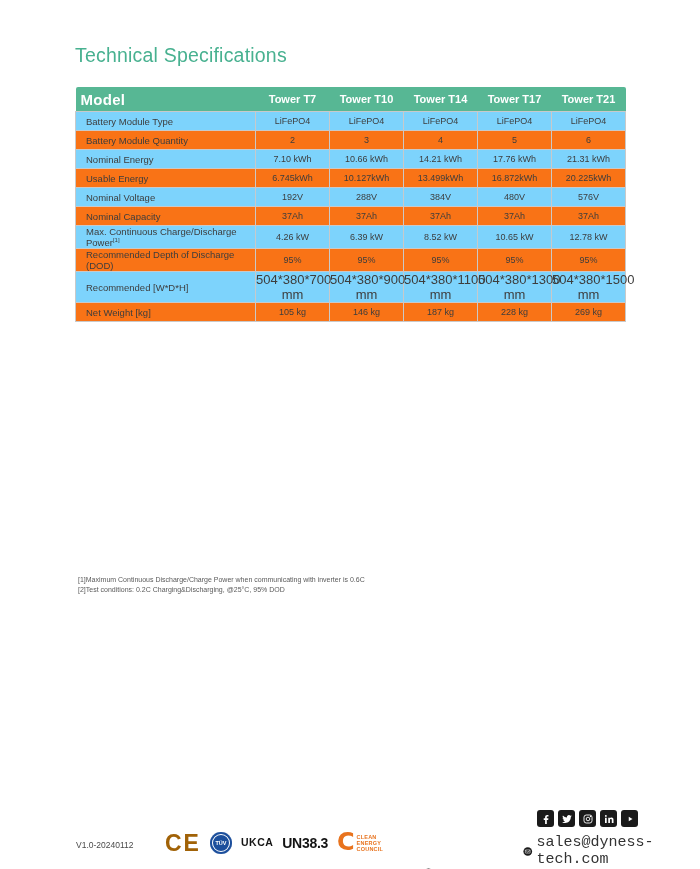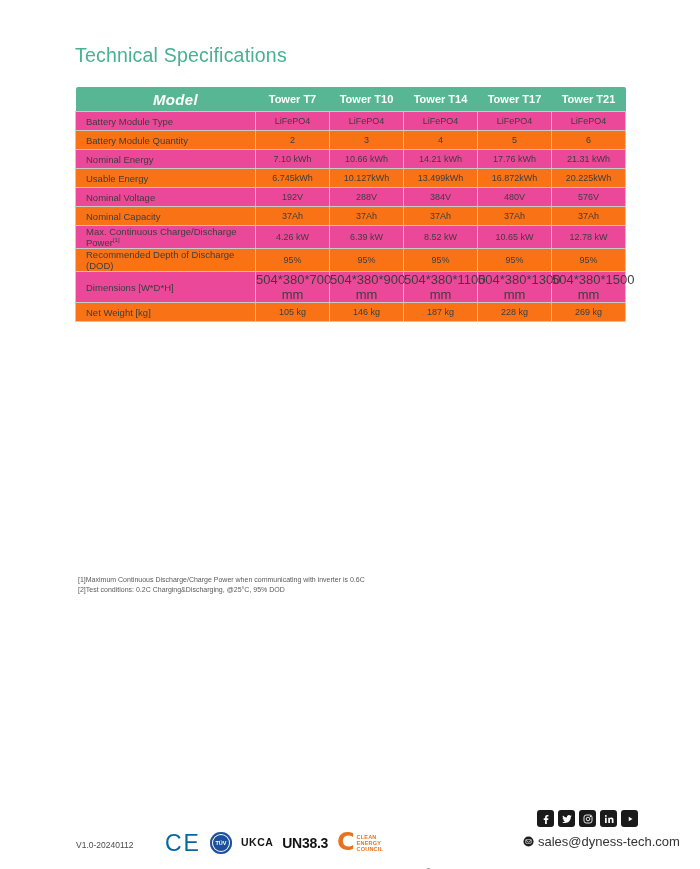--- a/index.html
+++ b/index.html
@@ -5,46 +5,46 @@
   html,body{margin:0;padding:0;background:#ffffff;}
   body{font-family:"Liberation Sans",sans-serif;color:#3d3d3d;}
   .page{position:relative;width:700px;height:869px;background:#fff;overflow:hidden;}
 
   .title{position:absolute;left:75px;top:44px;font-size:19.5px;font-weight:500;color:#48b190;letter-spacing:.2px;}
 
   table.spec{position:absolute;left:75px;top:87px;width:550px;border-collapse:collapse;table-layout:fixed;}
   table.spec col.c-label{width:180px;}
   table.spec col.c-val{width:74px;}
   thead th{background:#57b794;color:#fff;border:none;height:24px;padding:0;}
-  th.model{font-size:15px;font-weight:700;text-align:center;padding-left:20px;letter-spacing:.3px;border-top-left-radius:2px;font-style:italic;}
+  th.model{font-size:15px;font-weight:700;text-align:left;padding-left:5px;letter-spacing:.3px;border-top-left-radius:2px;}
   th.tower{font-size:11px;font-weight:700;text-align:center;}
   th.last{border-top-right-radius:2px;}
-  tbody td{border:1px solid #c9c9c9;height:18px;padding:0 2px;background:#ec4899;}
+  tbody td{border:1px solid #c9c9c9;height:18px;padding:0 2px;background:#7dd3fc;}
   tbody tr.stripe td{background:#f97316;}
   td.label-cell{text-align:left;padding-left:10px;font-size:9.5px;color:#3d3d3d;}
   td.label-cell sup{font-size:6px;}
   td.value-cell{text-align:center;font-size:9px;}
   td.value-cell.small{font-size:13px;padding:0;}
   td.value-cell.dark-left{border-left:1px solid #6a6a6a;}
 
   .footnotes{position:absolute;left:78px;top:575px;font-size:7px;color:#5a5a5a;line-height:1.45;}
 
   
   .version{position:absolute;left:76px;top:840px;font-size:8.5px;color:#4a4a4a;}
   .badges{position:absolute;left:165px;top:827px;display:flex;align-items:center;gap:9px;height:32px;}
-  .ce-mark{font-size:23px;font-weight:400;color:#0369a1;letter-spacing:2px;line-height:1;}
+  .ce-mark{font-size:23px;font-weight:700;color:#a16207;letter-spacing:2px;line-height:1;}
   .tuv-badge{width:22px;height:22px;border-radius:50%;background:#1c4f9c;color:#fff;display:flex;align-items:center;justify-content:center;font-size:5.5px;font-weight:700;box-shadow:inset 0 0 0 2px #1c4f9c, inset 0 0 0 3px #fff;}
   .ukca{display:flex;flex-direction:row;line-height:.95;font-weight:800;font-size:10.5px;color:#141414;letter-spacing:.5px;}
   .un383{font-size:14px;font-weight:800;color:#141414;letter-spacing:-.3px;}
   .cec{display:flex;align-items:center;gap:2px;}
   .cec-c{font-size:24px;font-weight:800;color:#e8731e;line-height:.9;font-family:"DejaVu Sans",sans-serif;}
   .cec-text{font-size:5.5px;font-weight:800;color:#e8731e;line-height:1.15;letter-spacing:.2px;}
 
   .website{position:absolute;left:423px;top:836px;display:flex;align-items:center;gap:4px;font-size:9.5px;color:#333;margin-top:32px;}
-  .email{position:absolute;left:523px;top:834px;display:flex;align-items:center;gap:4px;font-size:13px;color:#333;}
+  .email{position:absolute;left:523px;top:834px;display:flex;align-items:center;gap:4px;font-size:15px;color:#333;font-family:Liberation Mono, monospace;}
   .round-ico{width:11px;height:11px;display:block;}
 
   .social{position:absolute;left:537px;top:810px;display:flex;gap:4px;}
   .social .sico{width:17px;height:17px;background:#1a1a1a;border-radius:3px;display:flex;align-items:center;justify-content:center;}
   .social svg{width:12px;height:12px;display:block;}
 </style>
 </head>
 <body>
 
 <div class="page">
@@ -129,21 +129,21 @@
         </tr>
         <tr class="stripe">
           <td class="label-cell">Recommended Depth of Discharge (DOD)</td>
           <td class="value-cell">95%</td>
           <td class="value-cell">95%</td>
           <td class="value-cell dark-left">95%</td>
           <td class="value-cell">95%</td>
           <td class="value-cell">95%</td>
         </tr>
         <tr>
-          <td class="label-cell">Dimensions [W*D*H]</td>
+          <td class="label-cell">Recommended [W*D*H]</td>
           <td class="value-cell small">504*380*700 mm</td>
           <td class="value-cell small">504*380*900 mm</td>
           <td class="value-cell small dark-left">504*380*1100 mm</td>
           <td class="value-cell small">504*380*1300 mm</td>
           <td class="value-cell small">504*380*1500 mm</td>
         </tr>
         <tr class="stripe">
           <td class="label-cell">Net Weight [kg]</td>
           <td class="value-cell">105 kg</td>
           <td class="value-cell">146 kg</td>

